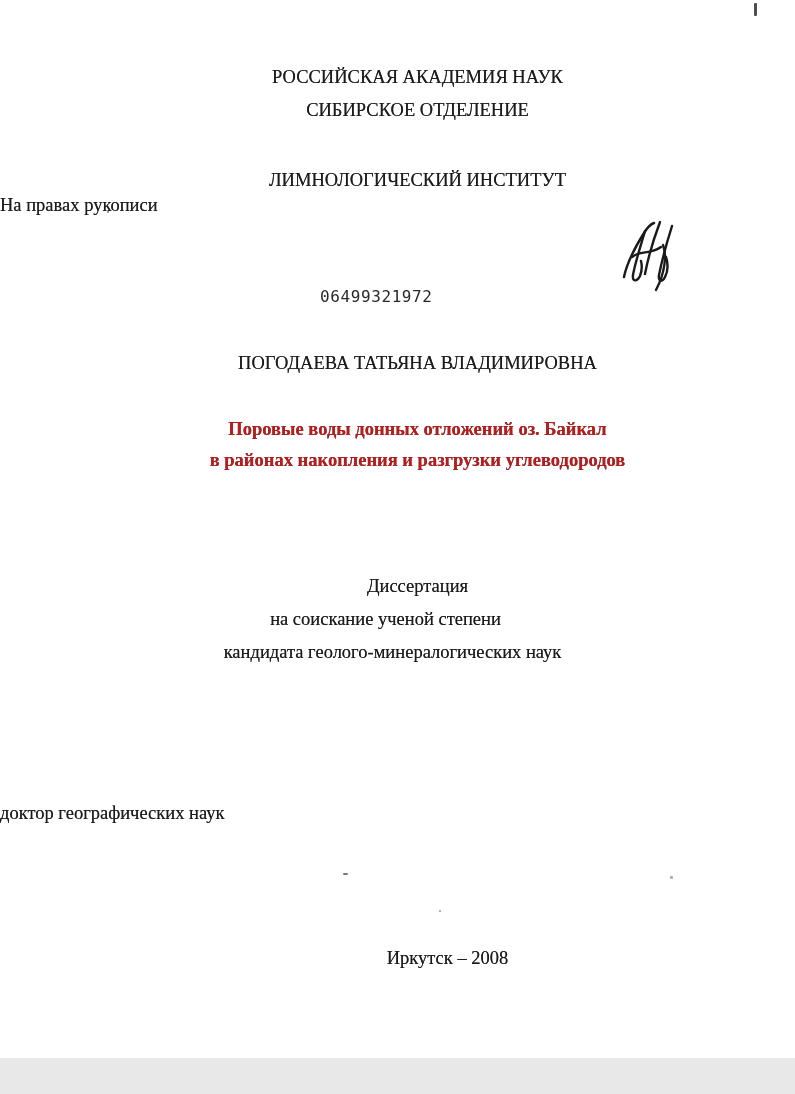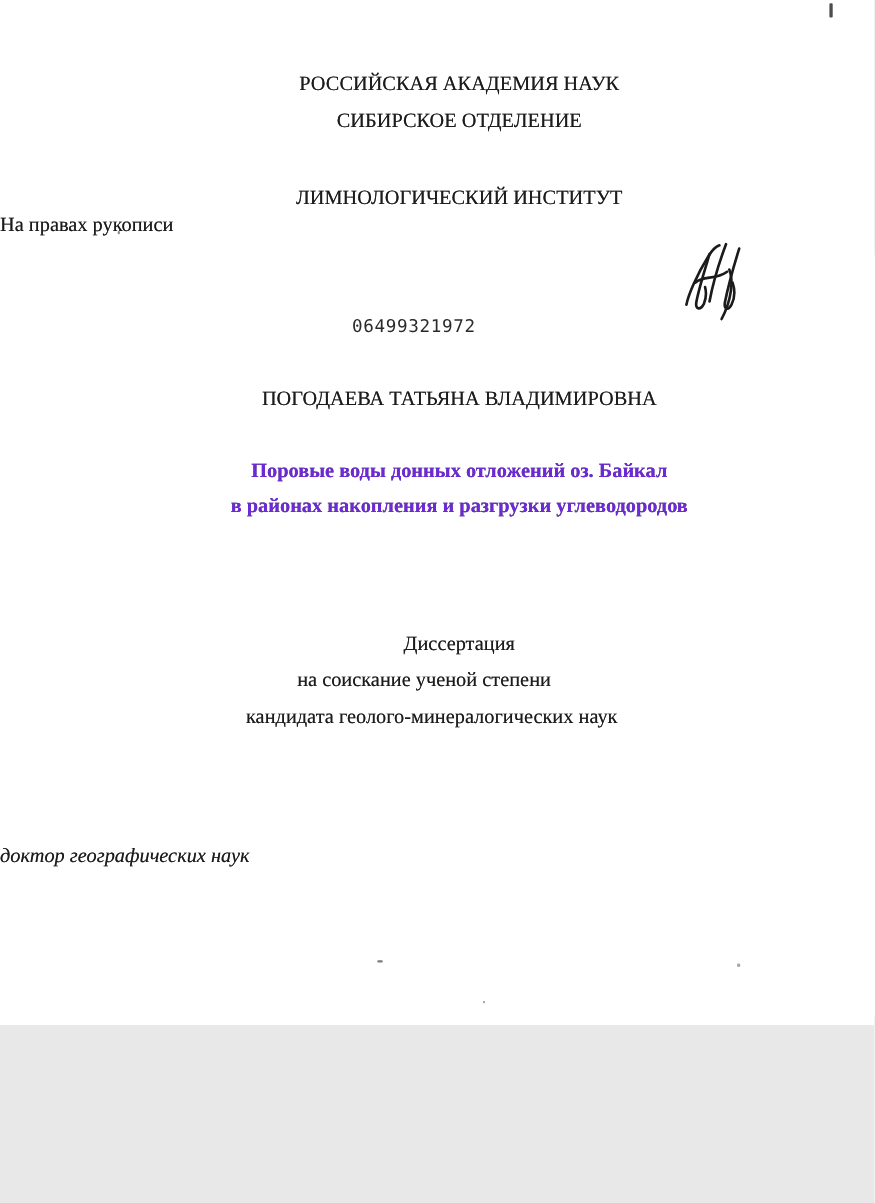--- a/index.html
+++ b/index.html
@@ -3,39 +3,39 @@
 <meta charset="utf-8">
 <style>
   html, body {
     margin: 0;
     padding: 0;
     background: #e8e8e8;
   }
   .page {
     position: relative;
     width: 795px;
-    height: 932px;
+    height: 1058px;
     margin: 0 auto;
     background: #ffffff;
     overflow: hidden;
     font-family: "Liberation Serif", "DejaVu Serif", serif;
     color: #1c1c1c;
   }
   .line {
     position: absolute;
     left: 0;
     right: 0;
     font-size: 18.5px;
     line-height: 1;
     white-space: nowrap;
     text-shadow: 0 0 0.6px rgba(25,25,25,0.75);
   }
   .c  { text-align: center; padding-left: 40px; }   
   .r  { text-align: left;  padding-right: 60px; }
-  .bold { font-weight: bold; color: #6d28d9; }
+  .bold { font-weight: bold; color: #b91c1c; }
   .reg-number {
     position: absolute;
     left: 320px;
     top: 289px;
     font-family: "DejaVu Sans Mono", "Liberation Mono", monospace;
     font-size: 16px;
     letter-spacing: 0.6px;
     color: #2a2a2a;
     line-height: 1;
   }
@@ -60,21 +60,21 @@
   .t-head3 { top: 134px; margin-top: 37px; }
   .t-manuscript { top: 196px; }
   .t-author { top: 354px; }
   .t-title1 { top: 420px; }
   .t-title2 { top: 451px; }
   .t-spec   { top: 510px; }
   .t-diss1  { top: 577px; }
   .t-diss2  { top: 610px; transform: translateX(-32px); }
   .t-diss3  { top: 643px; transform: translateX(-25px); }
   .t-sup1   { top: 761px; }
-  .t-sup2   { top: 770px; font-style: italic; }
+  .t-sup2   { top: 804px; }
   .t-sup3   { top: 827px; }
   .t-imprint{ top: 949px; transform: translateX(30px); }
 </style>
 </head>
 <body>
 
 <div class="page">
 
   <div class="artifact tick-top-right"></div>
   <div class="artifact dot-left"></div>

